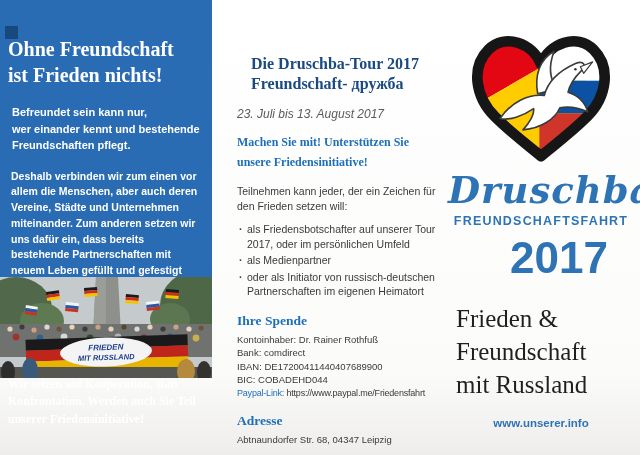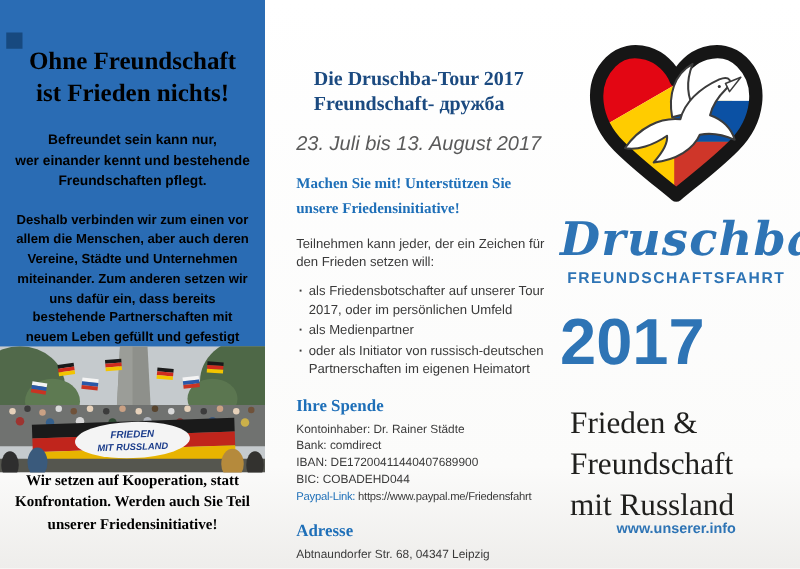--- a/index.html
+++ b/index.html
@@ -4,42 +4,42 @@
 <style>
   html,body { margin:0; padding:0; }
   .page {
     position:relative; width:640px; height:455px; overflow:hidden;
     background:linear-gradient(180deg,#ffffff 0%, #fbfbfa 82%, #eeedeb 100%);
     font-family:"Liberation Sans", sans-serif;
   }
   
   .panel {
     position:absolute; left:0; top:0; width:212px; height:372px;
-    background:#2a6cb4; color:#000000; text-align:center;
+    background:#2a6cb4; color:#ffffff; text-align:left;
   }
   .corner-sq { position:absolute; left:5px; top:26px; width:13px; height:13px; background:#17497f; }
   .panel h1 {
     margin:0; padding:36px 8px 0; font-family:"Liberation Serif", serif;
     font-weight:bold; font-size:20px; line-height:1.3; white-space:pre-line;
   }
   .panel .lead { font-weight:bold; font-size:11px; line-height:1.5; margin:16px 12px 0; white-space:pre-line; }
   .panel .para { font-weight:bold; font-size:10.5px; line-height:1.5; margin:15px 11px 0; }
   .photo { position:absolute; left:0; top:277px; width:212px; height:101px; display:block; }
   .panel-footer {
     position:absolute; left:0; top:364px; width:100%; box-sizing:border-box; padding:0 8px;
     font-family:"Liberation Serif", serif; font-weight:bold; font-size:12px; line-height:1.45;
     white-space:pre-line;
   }
   
   .mid { position:absolute; left:237px; top:40px; width:204px; color:#3a3a3a; }
   .mid-title {
     margin:14px; font-family:"Liberation Serif", serif; font-weight:bold;
     color:#1b4a80; font-size:16px; line-height:1.22; white-space:pre-line;
   }
-  .date { font-style:italic; color:#5a5a5a; font-size:16px; margin-top:5px; }
+  .date { font-style:italic; color:#5a5a5a; font-size:12px; margin-top:5px; }
   .cta {
     font-family:"Liberation Serif", serif; font-weight:bold; color:#1e6fb8;
     font-size:12px; line-height:1.7; margin-top:11px;
   }
   .intro { font-size:10.5px; line-height:1.45; margin-top:11px; }
   ul.bullets { list-style:none; margin:8px 0 0; padding:0; font-size:10.5px; line-height:1.38; }
   ul.bullets li { position:relative; padding-left:10px; margin-top:2px; }
   ul.bullets li::before { content:"\00B7"; position:absolute; left:2px; font-weight:bold; }
   .mid h3 {
     margin:14px 0 4px; font-family:"Liberation Serif", serif; font-weight:bold;
@@ -51,21 +51,21 @@
   .paypal-label { color:#1e6fb8; }
   .note { font-style:italic; font-size:10.5px; line-height:1.55; margin-top:13px; color:#4a4a4a; }
   
   .right { position:absolute; left:448px; top:0; width:186px; height:455px; text-align:center; }
   .heart-wrap { margin-top:20px; }
   .script {
     font-family:"DejaVu Serif", serif; font-style:italic; font-weight:bold;
     color:#2e74b5; font-size:37px; line-height:1.1; margin-top:0; letter-spacing:1px;
   }
   .subtitle { color:#2e74b5; font-weight:bold; font-size:12.5px; letter-spacing:1.2px; margin-top:3px; }
-  .year { color:#2e74b5; font-weight:bold; font-size:52px; line-height:1; text-align:left; padding-right:26px; margin-top:19px; }
+  .year { color:#2e74b5; font-weight:bold; font-size:44px; line-height:1; text-align:right; padding-right:26px; margin-top:8px; }
   .slogan {
     font-family:"Liberation Serif", serif; color:#1f1f1d; font-weight:normal;
     font-size:25px; line-height:1.32; text-align:left; margin:22px 0 0 8px; white-space:pre-line;
   }
   .website { position:absolute; left:0; top:417px; width:100%; font-weight:bold; font-size:11.5px; color:#2e74b5; cursor:pointer; }
 </style>
 </head>
 <body>
 
 <div class="page">
@@ -179,21 +179,21 @@
     <div class="cta">Machen Sie mit! Unterstützen Sie unsere Friedensinitiative!</div>
     <div class="intro">Teilnehmen kann jeder, der ein Zeichen für den Frieden setzen will:</div>
     <ul class="bullets">
       <li>als Friedensbotschafter auf unserer Tour 2017, oder im persönlichen Umfeld</li>
       <li>als Medienpartner</li>
       <li>oder als Initiator von russisch-deutschen Partnerschaften im eigenen Heimatort</li>
     </ul>
 
     <h3>Ihre Spende</h3>
     <div class="kv">
-      <span class="row">Kontoinhaber: Dr. Rainer Städte</span>
+      <span class="row">Kontoinhaber: Dr. Rainer Rothfuß</span>
       <span class="row">Bank: comdirect</span>
       <span class="row">IBAN: DE17200411440407689900</span>
       <span class="row">BIC: COBADEHD044</span>
       <span class="row paypal-row"><span class="paypal-label">Paypal-Link:</span> <span>https://www.paypal.me/Friedensfahrt</span></span>
     </div>
 
     <h3>Adresse</h3>
     <div class="kv">Abtnaundorfer Str. 68, 04347 Leipzig</div>
 
     <div class="note">Da wir als Verein gemeinnützig sind, können Sie Ihre Spende von der Steuer absetzen.</div>

